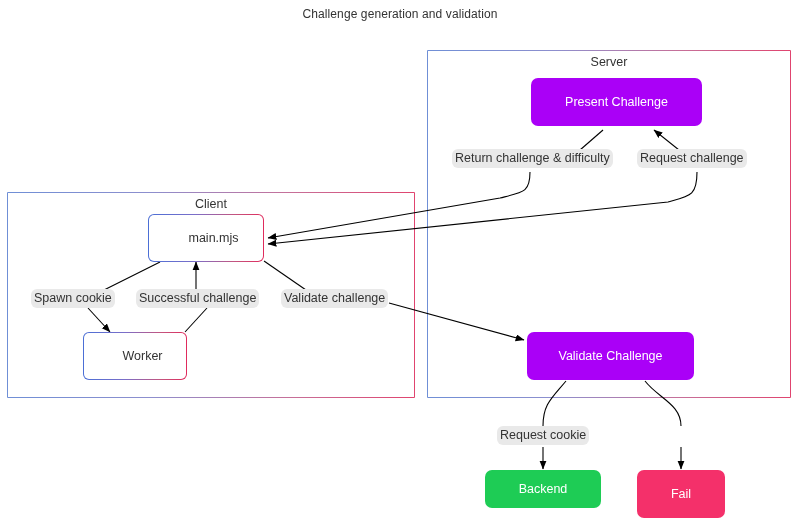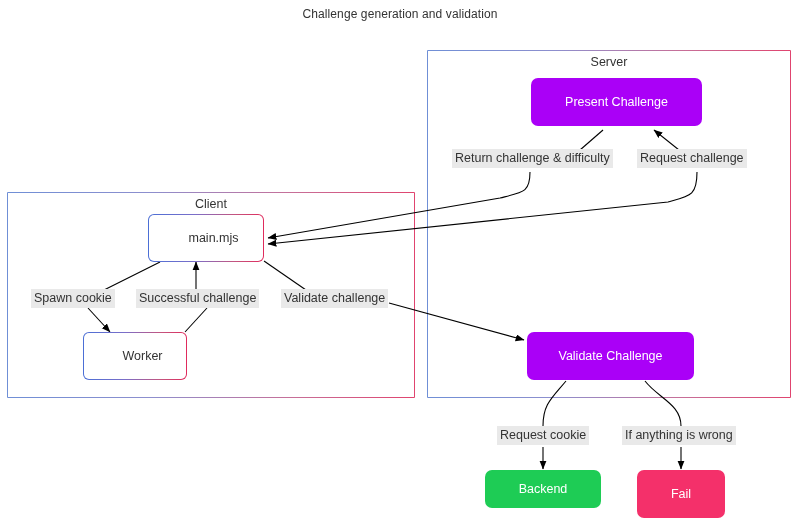--- a/index.html
+++ b/index.html
@@ -105,20 +105,21 @@
   
   .edge-label {
     position: absolute;
     box-sizing: border-box;
     background: #e9e9e9;
     color: #333333;
     font-size: 12.5px;
     line-height: 17px;
     padding: 1px 3px;
     white-space: nowrap;
+    border-radius: 6px;
   }
 </style>
 </head>
 <body>
 
 <div id="diagram-canvas">
 
   <div class="diagram-title">Challenge generation and validation</div>
 
   <div class="group-box" style="left:427px; top:50px; width:364px; height:348px;">
@@ -194,15 +195,14 @@
   <div class="edge-label" style="left:637px; top:149px;">Request challenge</div>
 
   <div class="edge-label" style="left:31px; top:289px;">Spawn cookie</div>
 
   <div class="edge-label" style="left:136px; top:289px;">Successful challenge</div>
 
   <div class="edge-label" style="left:281px; top:289px;">Validate challenge</div>
 
   <div class="edge-label" style="left:497px; top:426px;">Request cookie</div>
 
-  <div class="edge-label" style="left:622px; top:426px;">If anything is wrong</div>
 
 </div>
 
 </body></html>

